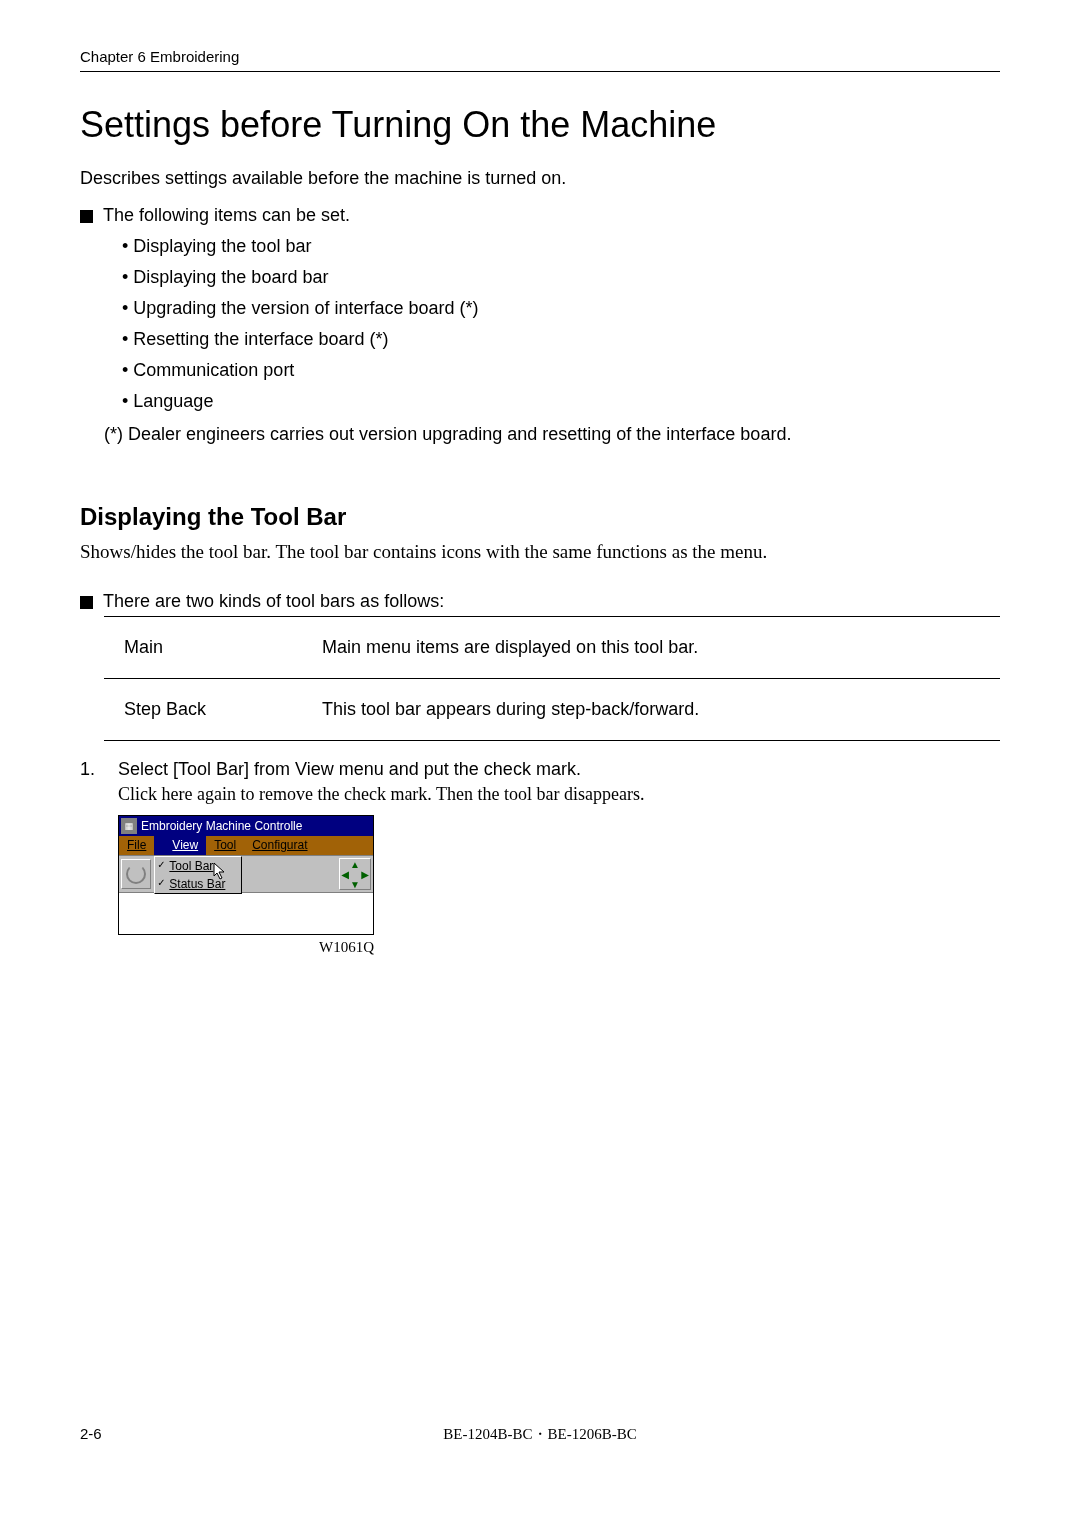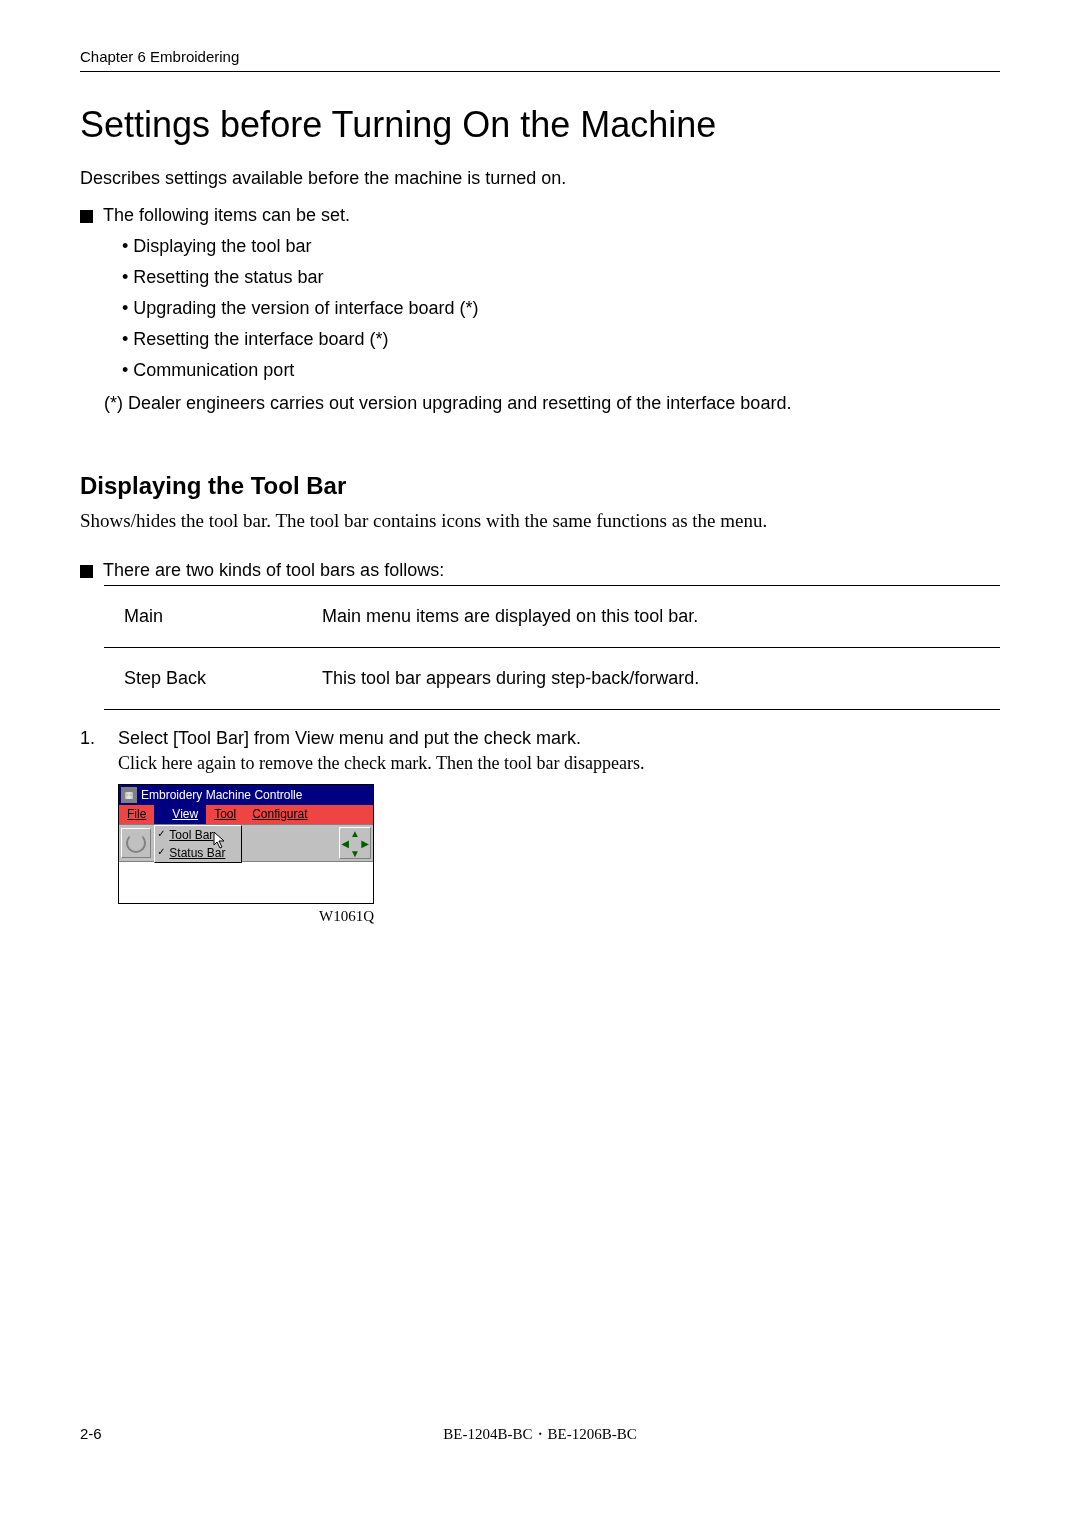--- a/index.html
+++ b/index.html
@@ -112,21 +112,21 @@
     padding-left: 2px;
   }
   .win-title-icon {
     width: 16px; height: 16px; background: #808080;
     margin-right: 4px;
     display:flex;align-items:center;justify-content:center;
     font-size:9px;color:#fff;
   }
   .menu-bar {
     display: flex;
-    background: #ef4444;
+    background: #a16207;
     border-bottom: 1px solid #808080;
     height: 20px;
     font-size: 12px;
   }
   .menu-item {
     padding: 2px 8px;
     position: relative;
     color: #000;
   }
   .menu-item.open { background: #000080; color: #fff; padding-left: 18px; }
@@ -236,24 +236,25 @@
 
   <p class="intro">Describes settings available before the machine is turned on.</p>
 
   <div class="square-row">
     <div class="square"></div>
     <div>The following items can be set.</div>
   </div>
 
   <div class="bullet-list">
     <div class="bi">• Displaying the tool bar</div>
-    <div class="bi">• Resetting the status bar</div>
+    <div class="bi">• Displaying the board bar</div>
     <div class="bi">• Upgrading the version of interface board (*)</div>
     <div class="bi">• Resetting the interface board (*)</div>
     <div class="bi">• Communication port</div>
+    <div class="bi">• Language</div>
   </div>
 
   <div class="note-line">(*) Dealer engineers carries out version upgrading and resetting of the interface board.</div>
 
   <h2 class="section-heading">Displaying the Tool Bar</h2>
   <p class="section-desc">Shows/hides the tool bar.    The tool bar contains icons with the same functions as the menu.</p>
 
   <div class="square-row table-intro">
     <div class="square"></div>
     <div>There are two kinds of tool bars as follows:</div>

